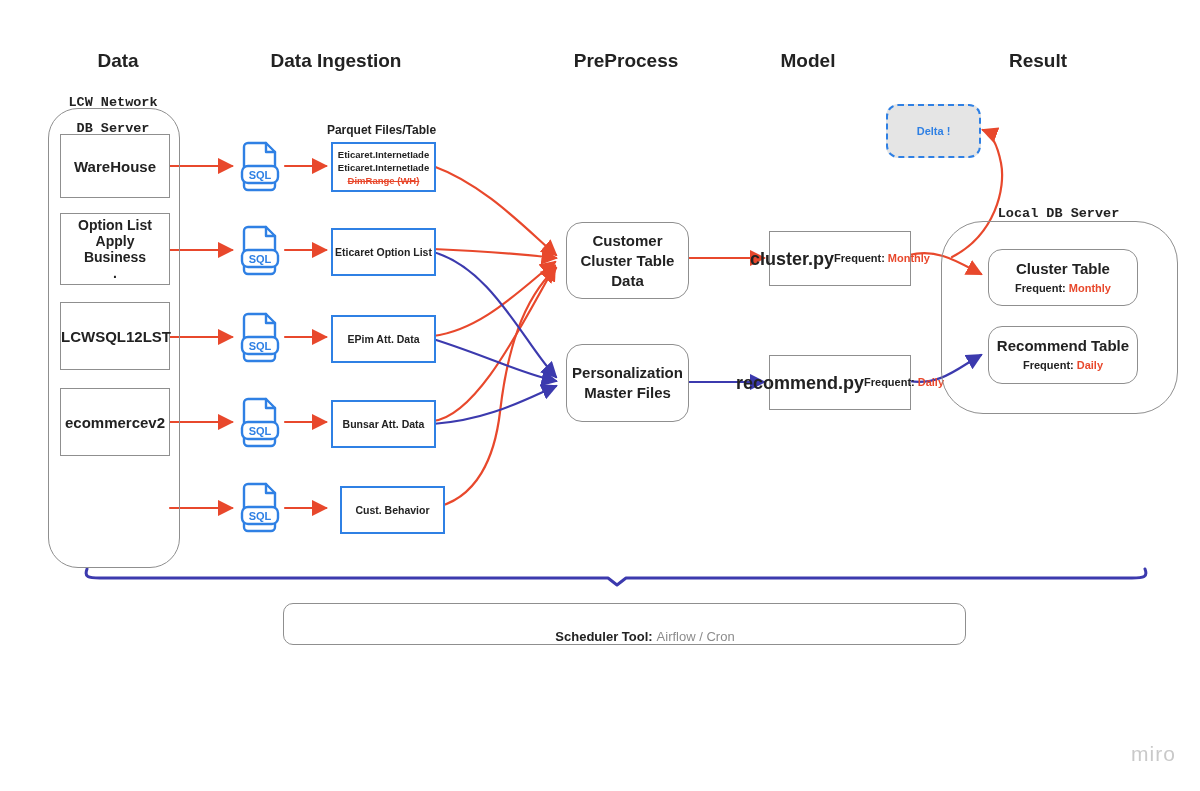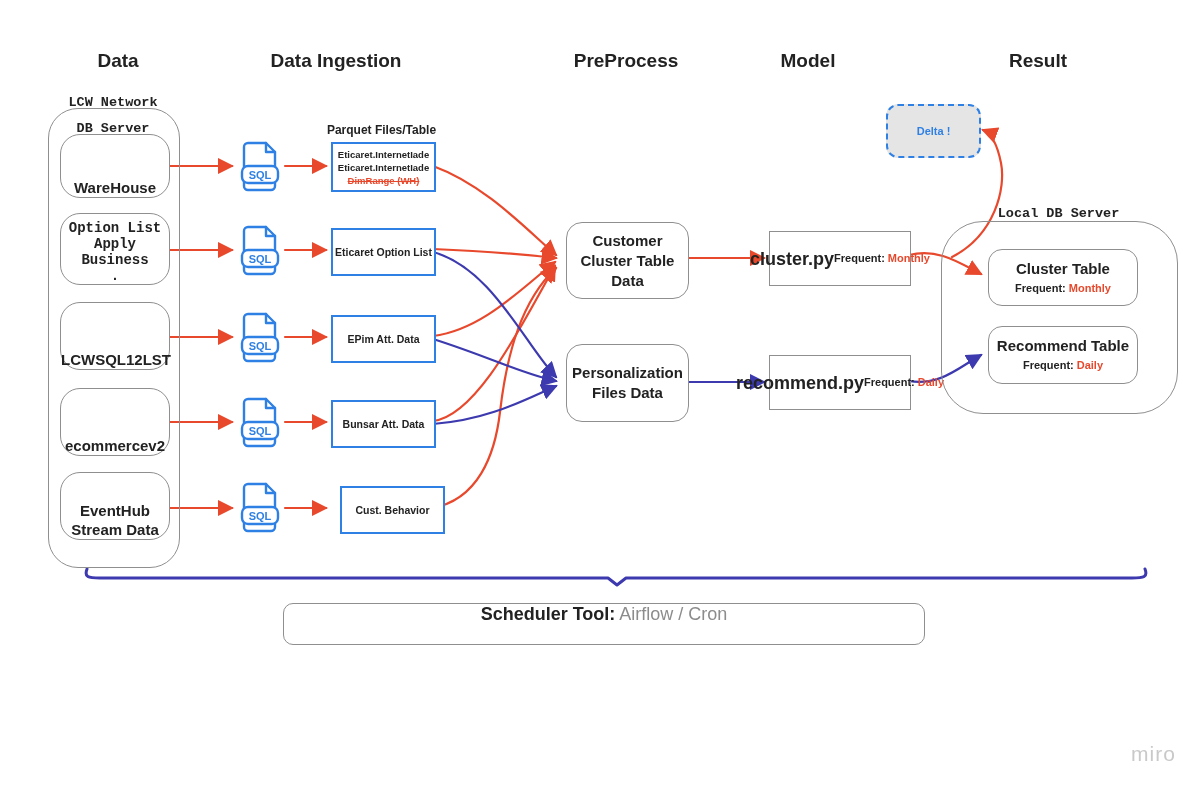--- a/index.html
+++ b/index.html
@@ -4,40 +4,40 @@
 <style>
   html,body{margin:0;padding:0;background:#fff;}
   .canvas{position:relative;width:1200px;height:791px;background:#ffffff;overflow:hidden;
           font-family:"Liberation Sans",sans-serif;color:var(--text);}
   .abs{position:absolute;}
   .col-header{font-size:19px;font-weight:700;color:var(--text);text-align:center;width:200px;}
   .group{border:1.4px solid var(--border);border-radius:30px;background:transparent;}
   .group-label{font-size:13.5px;font-weight:700;text-align:center;line-height:26px;white-space:pre-line;color:var(--text);font-family:Liberation Mono, monospace;}
   .node{background:#fff;display:flex;align-items:center;justify-content:center;}
   .node .txt{display:block;width:100%;text-align:center;white-space:pre-line;font-weight:700;color:var(--text);}
-  .src-box{border:1.4px solid var(--border);border-radius:20px;align-items:flex-end;}
+  .src-box{border:1.4px solid var(--border);border-radius:0;}
   .src-box .txt{font-size:15px;line-height:19px;}
-  .src-box.small .txt{font-size:14px;line-height:16px;font-family:Liberation Mono, monospace;}
+  .src-box.small .txt{font-size:14px;line-height:16px;}
   .ing-box{border:2px solid var(--blue-light);}
   .ing-box .txt{font-size:10.5px;line-height:13px;}
   .ing-caption{font-size:12px;font-weight:700;text-align:center;color:var(--text);}
   .parquet-line{display:block;font-size:9.5px;line-height:13px;font-weight:700;text-align:center;color:var(--text);}
   .parquet-line.cut{color:var(--red);text-decoration:line-through;}
   .pre-box{border:1.4px solid var(--border);border-radius:16px;}
   .pre-box .txt{font-size:15px;line-height:20px;}
   .model-box{border:1.4px solid var(--border);}
   .model-title{font-size:18px;font-weight:700;line-height:20px;color:var(--text);}
   .freq{font-size:11px;font-weight:700;color:var(--text);line-height:15px;}
   .freq .val{color:var(--red);margin-left:3px;}
   .delta-box{border:2.5px dashed var(--blue-light);border-radius:12px;display:flex;align-items:center;justify-content:center;
              font-size:11px;font-weight:700;color:var(--blue-light);background:#e5e5e5;}
   .res-box{border:1.3px solid var(--border);border-radius:14px;flex-direction:column;}
   .res-title{font-size:15px;font-weight:700;line-height:18px;color:var(--text);margin-bottom:3px;}
-  .bar{border:1.3px solid var(--border);border-radius:10px;background:#fff;display:flex;align-items:flex-start;justify-content:center;
-       font-size:18px;}
+  .bar{border:1.3px solid var(--border);border-radius:10px;background:#fff;display:flex;align-items:flex-end;justify-content:center;
+       font-size:13px;padding-left:41px;}
   .bar b{color:var(--text);font-weight:700;}
   .bar .muted{color:var(--muted);margin-left:4px;font-weight:400;}
   .watermark{font-size:21px;color:var(--watermark);letter-spacing:1px;font-weight:400;}
   
   .st-red{stroke:var(--red);stroke-width:2.2;fill:none;stroke-linecap:round;}
   .st-blue{stroke:var(--blue);stroke-width:2.2;fill:none;stroke-linecap:round;}
   .brace{stroke:var(--blue);stroke-width:3;fill:none;stroke-linecap:round;stroke-linejoin:round;}
   .mk-red{fill:var(--red);}
   .mk-blue{fill:var(--blue);}
   .icon-stroke{stroke:var(--blue-light);stroke-width:2.4;stroke-linejoin:round;stroke-linecap:round;}
@@ -118,24 +118,20 @@
 Apply
 Business
 .</span>
   </div>
   <div class="abs node src-box" style="left:60px;top:302px;width:108px;height:66px">
     <span class="txt">LCWSQL12LST</span>
   </div>
   <div class="abs node src-box" style="left:60px;top:388px;width:108px;height:66px">
     <span class="txt">ecommercev2</span>
   </div>
-  <div class="abs node src-box" style="left:60px;top:472px;width:108px;height:66px">
-    <span class="txt">EventHub
-Stream Data</span>
-  </div>
 
   <svg class="abs" style="left:237px;top:140px" width="46" height="54" viewBox="0 0 46 54">
     <path class="icon-stroke" d="M11 3 h18 l9 9 v34 a4 4 0 0 1 -4 4 h-23 a4 4 0 0 1 -4 -4 v-39 a4 4 0 0 1 4 -4 z" fill="#fff"></path>
     <path class="icon-stroke" d="M29 3 v9 h9" fill="none"></path>
     <rect class="icon-stroke" x="5" y="26" width="36" height="17" rx="6" fill="#fff"></rect>
     <text class="icon-text" x="23" y="39" text-anchor="middle">SQL</text>
   </svg>
   <svg class="abs" style="left:237px;top:224px" width="46" height="54" viewBox="0 0 46 54">
     <path class="icon-stroke" d="M11 3 h18 l9 9 v34 a4 4 0 0 1 -4 4 h-23 a4 4 0 0 1 -4 -4 v-39 a4 4 0 0 1 4 -4 z" fill="#fff"></path>
     <path class="icon-stroke" d="M29 3 v9 h9" fill="none"></path>
@@ -180,21 +176,21 @@
     <span class="txt">Cust. Behavior</span>
   </div>
 
   <div class="abs node pre-box" style="left:566px;top:222px;width:121px;height:75px">
     <span class="txt">Customer
 Cluster Table
 Data</span>
   </div>
   <div class="abs node pre-box" style="left:566px;top:344px;width:121px;height:76px">
     <span class="txt">Personalization
-Files Data</span>
+Master Files</span>
   </div>
 
   <div class="abs node model-box" style="left:769px;top:231px;width:140px;height:53px">
     <span class="model-title">cluster.py</span>
     <span class="freq">
       <b>Frequent:</b><span class="val">Monthly</span>
     </span>
   </div>
   <div class="abs node model-box" style="left:769px;top:355px;width:140px;height:53px">
     <span class="model-title">recommend.py</span>

